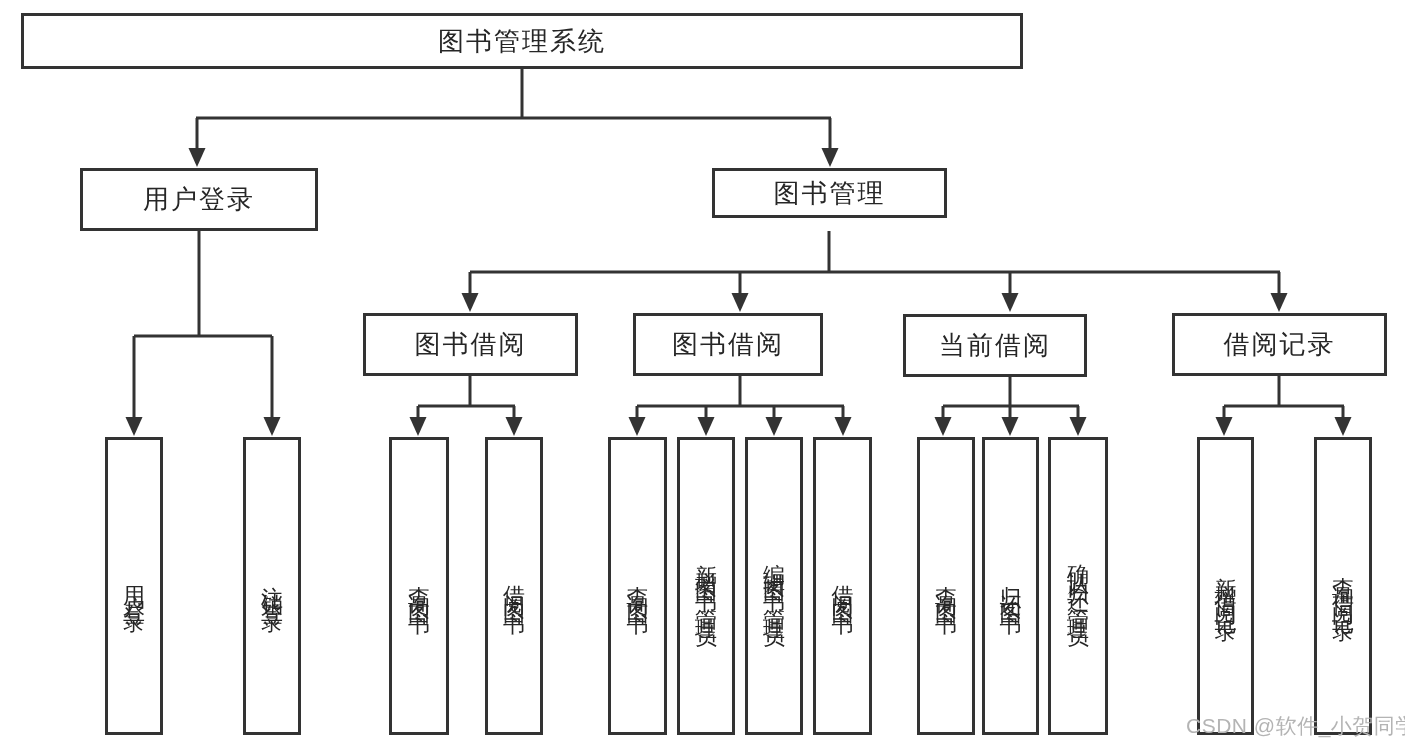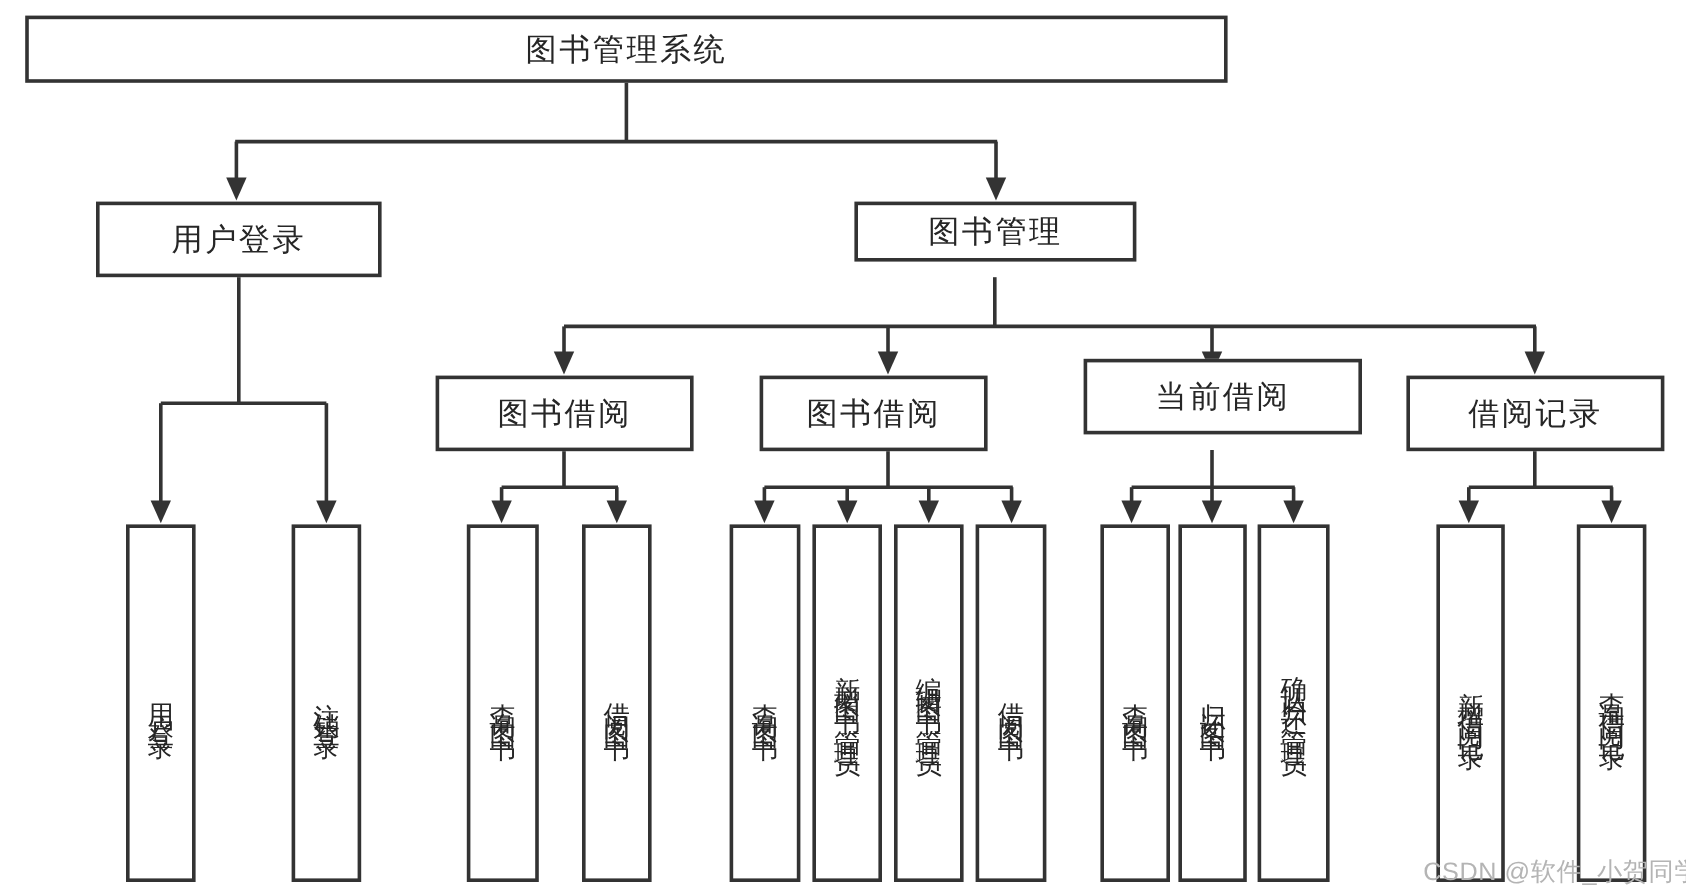--- a/index.html
+++ b/index.html
@@ -124,21 +124,21 @@
       <polygon points="1334.5,417 1351.5,417 1343,436"></polygon>
     </svg>
 
   <div class="node h-node" style="left:21px;top:13px;width:1002px;height:56px">图书管理系统</div>
 
   <div class="node h-node" style="left:80px;top:168px;width:238px;height:63px">用户登录</div>
   <div class="node h-node" style="left:712px;top:168px;width:235px;height:50px">图书管理</div>
 
   <div class="node h-node" style="left:363px;top:313px;width:215px;height:63px">图书借阅</div>
   <div class="node h-node" style="left:633px;top:313px;width:190px;height:63px">图书借阅</div>
-  <div class="node h-node" style="left:903px;top:299px;width:232px;height:63px">当前借阅</div>
+  <div class="node h-node" style="left:903px;top:314px;width:184px;height:63px">当前借阅</div>
   <div class="node h-node" style="left:1172px;top:313px;width:215px;height:63px">借阅记录</div>
 
   <div class="node v-node" style="left:105px;top:437px;width:58px;height:298px">用户登录</div>
   <div class="node v-node" style="left:243px;top:437px;width:58px;height:298px">注销登录</div>
 
   <div class="node v-node" style="left:389px;top:437px;width:60px;height:298px">查询图书</div>
   <div class="node v-node" style="left:485px;top:437px;width:58px;height:298px">借阅图书</div>
 
   <div class="node v-node" style="left:608px;top:437px;width:59px;height:298px">查询图书</div>
   <div class="node v-node" style="left:677px;top:437px;width:58px;height:298px">新增图书（管理员）</div>

